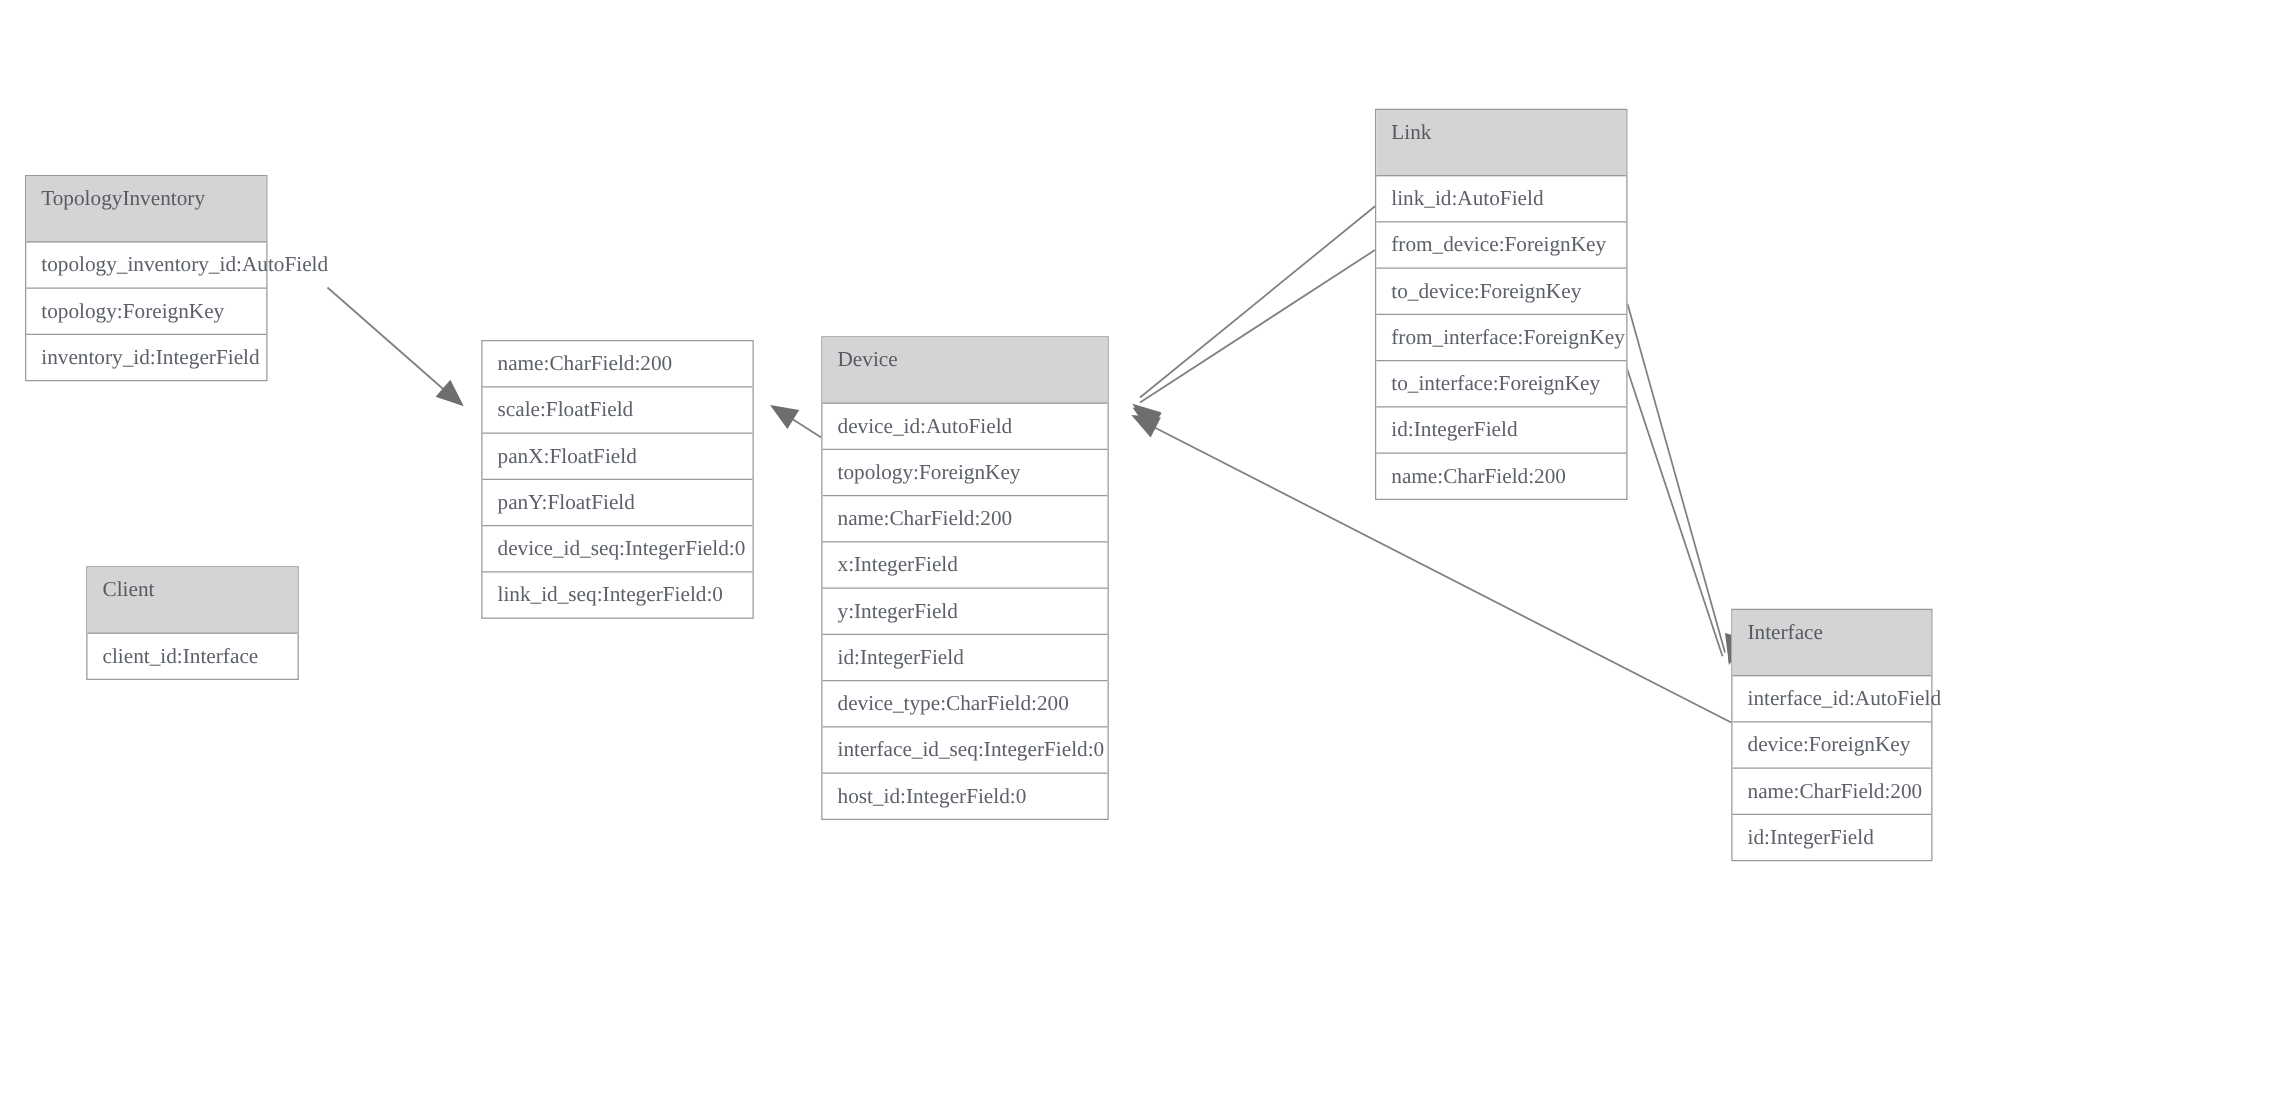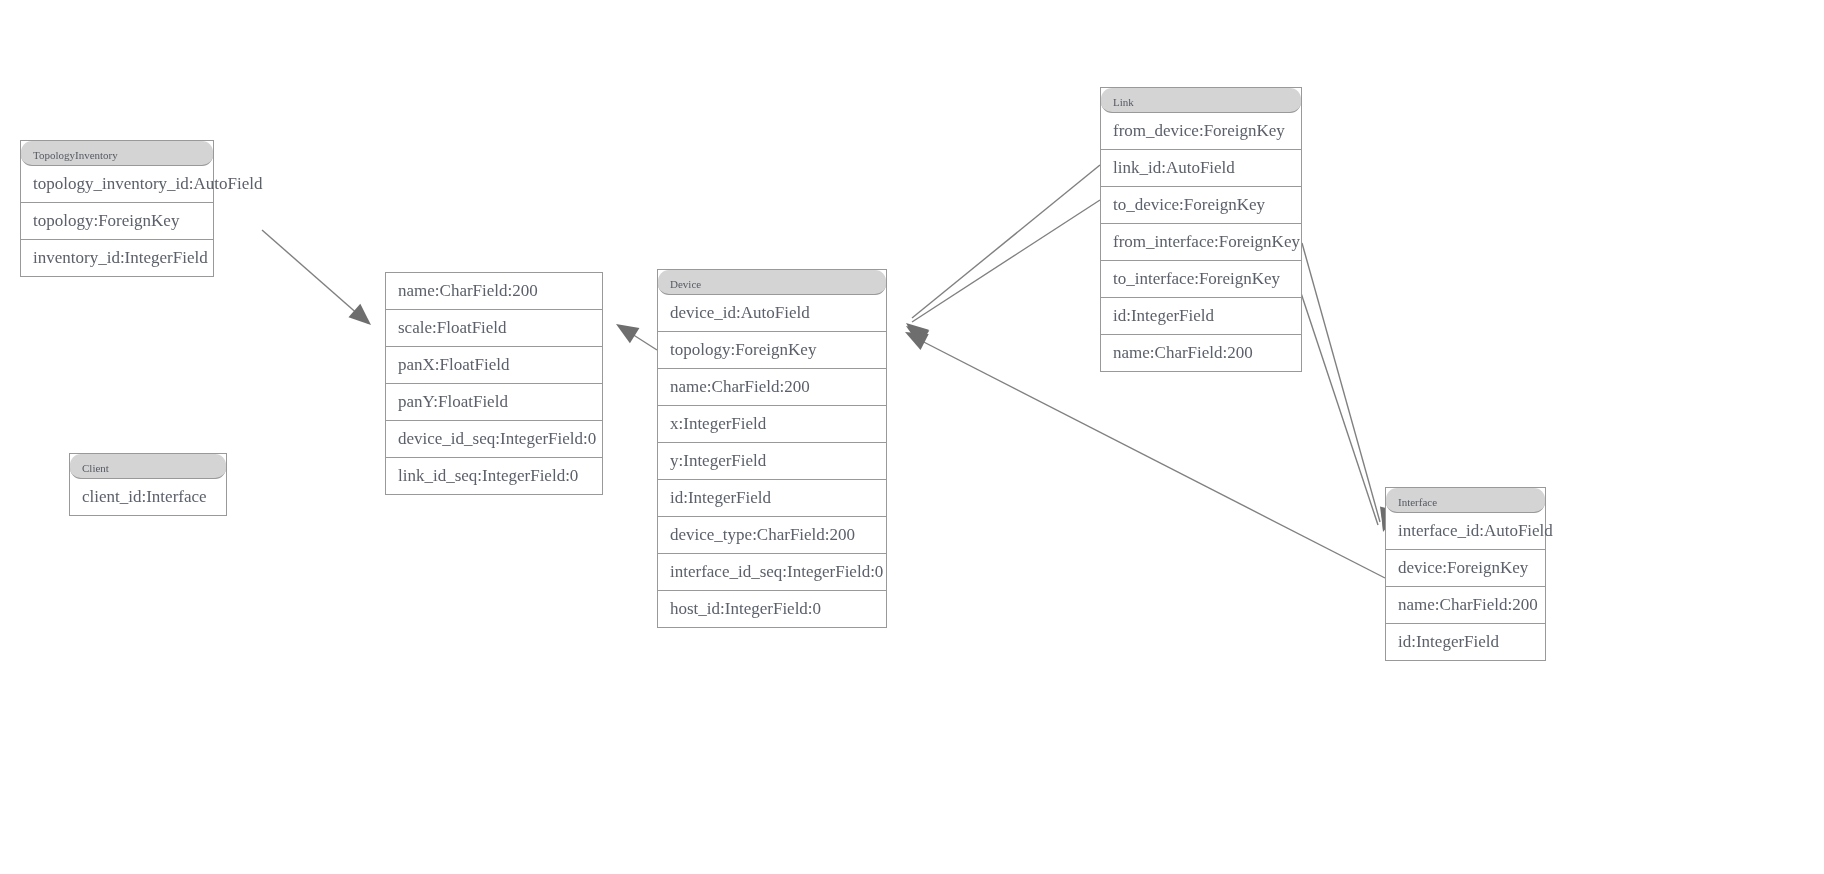--- a/index.html
+++ b/index.html
@@ -12,25 +12,24 @@
   .entity{
     position:absolute;z-index:2;
     border:1px solid #999999;
     background:#ffffff;
     box-sizing:border-box;
   }
   .entity-header{
     background:#d4d4d4;
     border-bottom:1px solid #999999;
     color:#555a63;
-    font-size:11px;
-    padding:8px 10px 4px 12px;
+    font-size:17px;
+    padding:8px 10px 24px 12px;
     box-sizing:border-box;
     white-space:nowrap;
-    border-radius:11px;
   }
   .attr{
     border-bottom:1px solid #999999;
     color:#5b606a;
     font-size:17px;
     padding:8px 10px 8px 12px;
     box-sizing:border-box;
     white-space:nowrap;
   }
   .attr:last-child{border-bottom:none;}
@@ -90,32 +89,32 @@
       <div class="attr">name:CharField:200</div>
       <div class="attr">x:IntegerField</div>
       <div class="attr">y:IntegerField</div>
       <div class="attr">id:IntegerField</div>
       <div class="attr">device_type:CharField:200</div>
       <div class="attr">interface_id_seq:IntegerField:0</div>
       <div class="attr">host_id:IntegerField:0</div>
     </div>
     <div class="entity" style="left: 1100px; top: 87px; width: 202px;">
       <div class="entity-header">Link</div>
+      <div class="attr">link_id:AutoField</div>
       <div class="attr">from_device:ForeignKey</div>
-      <div class="attr">link_id:AutoField</div>
       <div class="attr">to_device:ForeignKey</div>
       <div class="attr">from_interface:ForeignKey</div>
       <div class="attr">to_interface:ForeignKey</div>
       <div class="attr">id:IntegerField</div>
       <div class="attr">name:CharField:200</div>
     </div>
     <div class="entity" style="left: 1385px; top: 487px; width: 161px;">
       <div class="entity-header">Interface</div>
       <div class="attr">interface_id:AutoField</div>
       <div class="attr">device:ForeignKey</div>
       <div class="attr">name:CharField:200</div>
       <div class="attr">id:IntegerField</div>
     </div>
-    <div class="entity" style="left: 69px; top: 453px; width: 158px;">
+    <div class="entity" style="left: 69px; top: 453px; width: 170px;">
       <div class="entity-header">Client</div>
       <div class="attr">client_id:Interface</div>
     </div>
   </div>
 
 </body></html>

